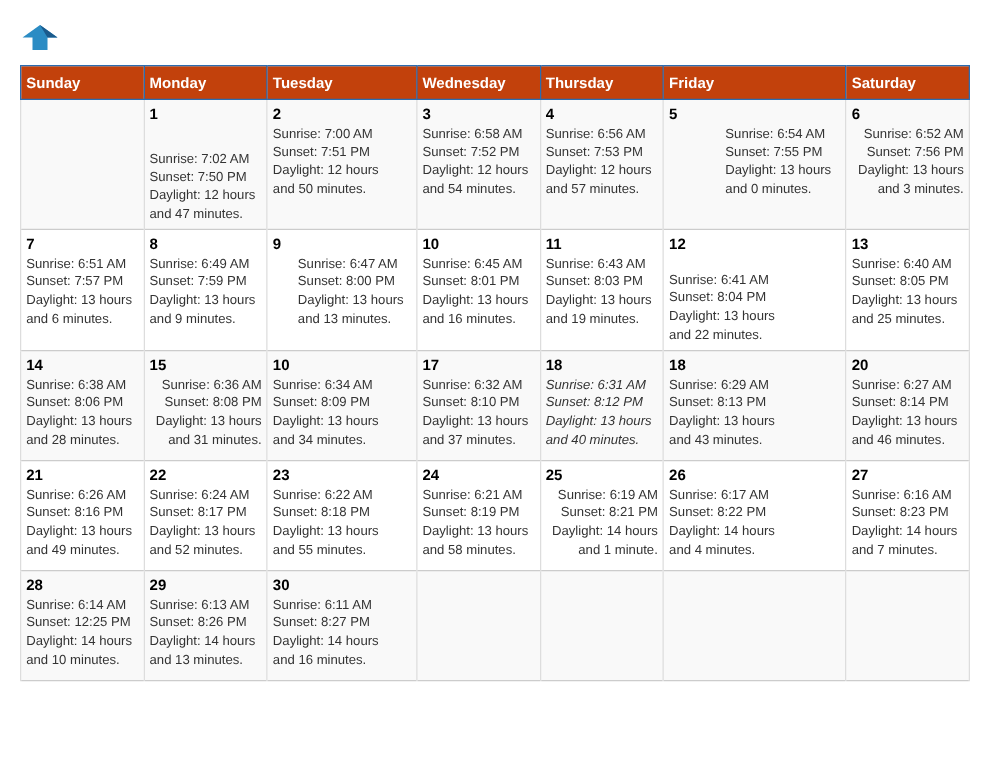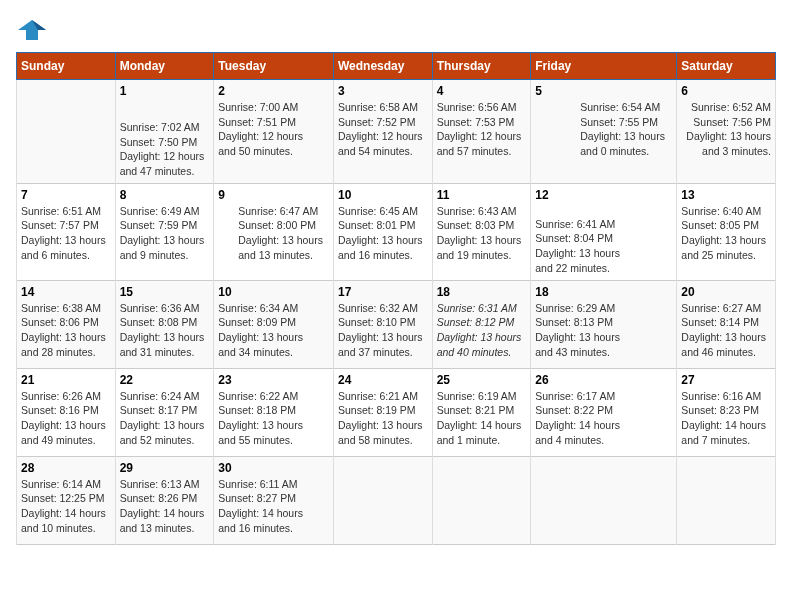--- a/index.html
+++ b/index.html
@@ -217,21 +217,21 @@
       <tr>
         <td>
           <div class="day-number">14</div>
           <div class="day-detail" style="white-space: pre-line;">Sunrise: 6:38 AM
 Sunset: 8:06 PM
 Daylight: 13 hours
 and 28 minutes.</div>
         </td>
         <td>
           <div class="day-number">15</div>
-          <div class="day-detail" style="white-space: pre-line;">Sunrise: 6:36 AM
+          <div class="day-detail" style="white-space: pre-line; text-align: right;">Sunrise: 6:36 AM
 Sunset: 8:08 PM
 Daylight: 13 hours
 and 31 minutes.</div>
         </td>
         <td>
           <div class="day-number">10</div>
           <div class="day-detail" style="white-space: pre-line;">Sunrise: 6:34 AM
 Sunset: 8:09 PM
 Daylight: 13 hours
 and 34 minutes.</div>
@@ -289,21 +289,21 @@
         </td>
         <td>
           <div class="day-number">24</div>
           <div class="day-detail" style="white-space: pre-line;">Sunrise: 6:21 AM
 Sunset: 8:19 PM
 Daylight: 13 hours
 and 58 minutes.</div>
         </td>
         <td>
           <div class="day-number">25</div>
-          <div class="day-detail" style="white-space: pre-line;">Sunrise: 6:19 AM
+          <div class="day-detail" style="white-space: pre-line; text-align: right;">Sunrise: 6:19 AM
 Sunset: 8:21 PM
 Daylight: 14 hours
 and 1 minute.</div>
         </td>
         <td>
           <div class="day-number">26</div>
           <div class="day-detail" style="white-space: pre-line;">Sunrise: 6:17 AM
 Sunset: 8:22 PM
 Daylight: 14 hours
 and 4 minutes.</div>

